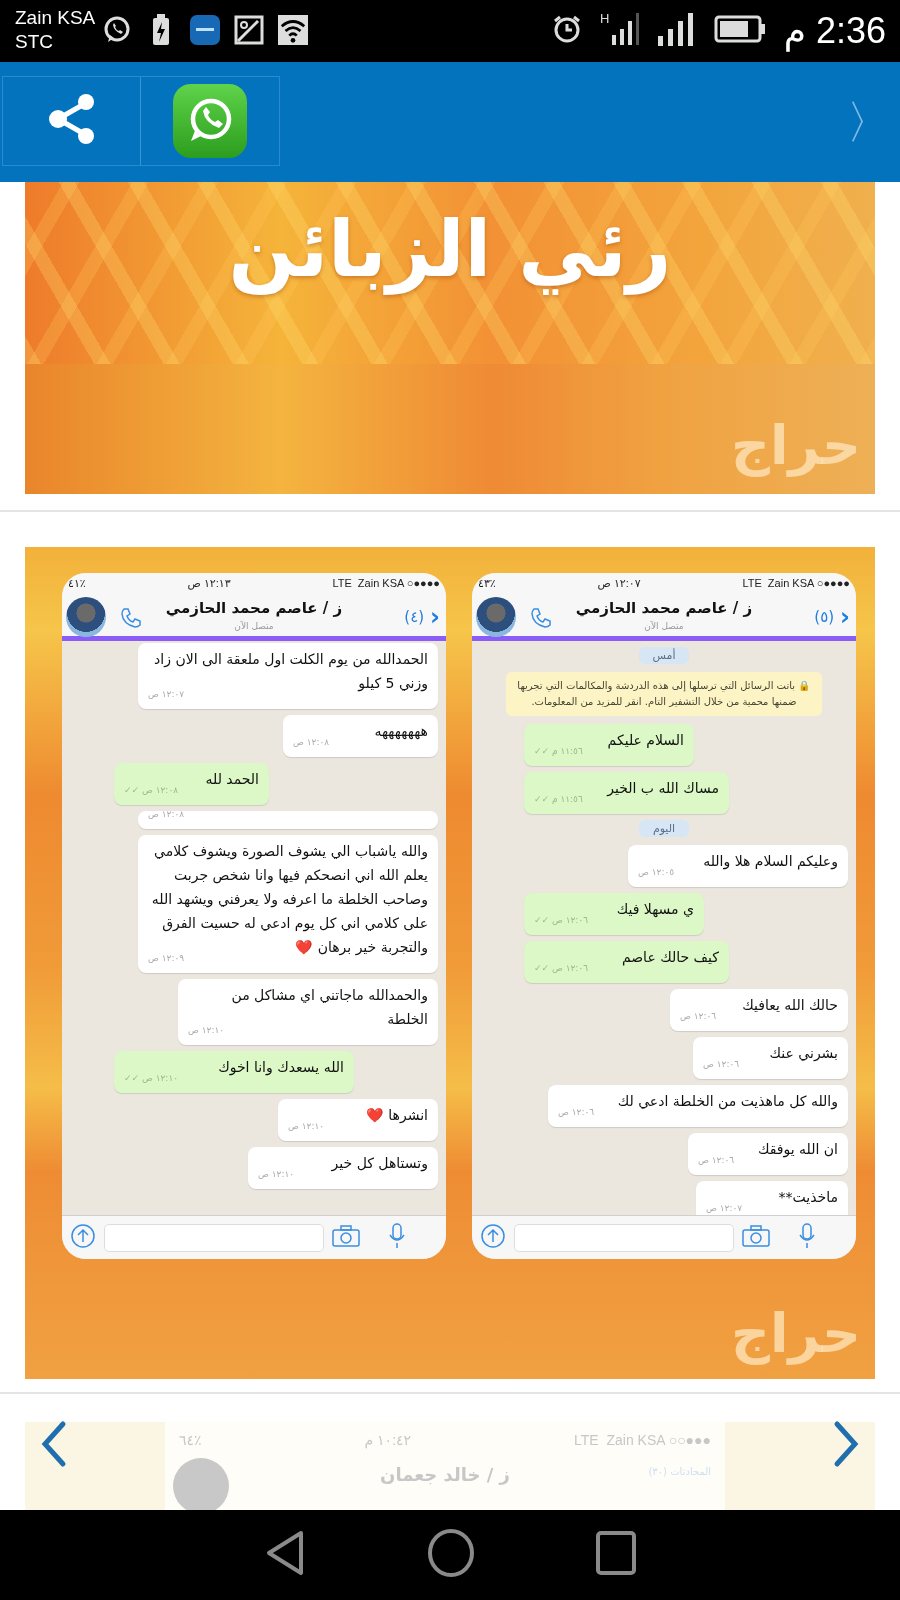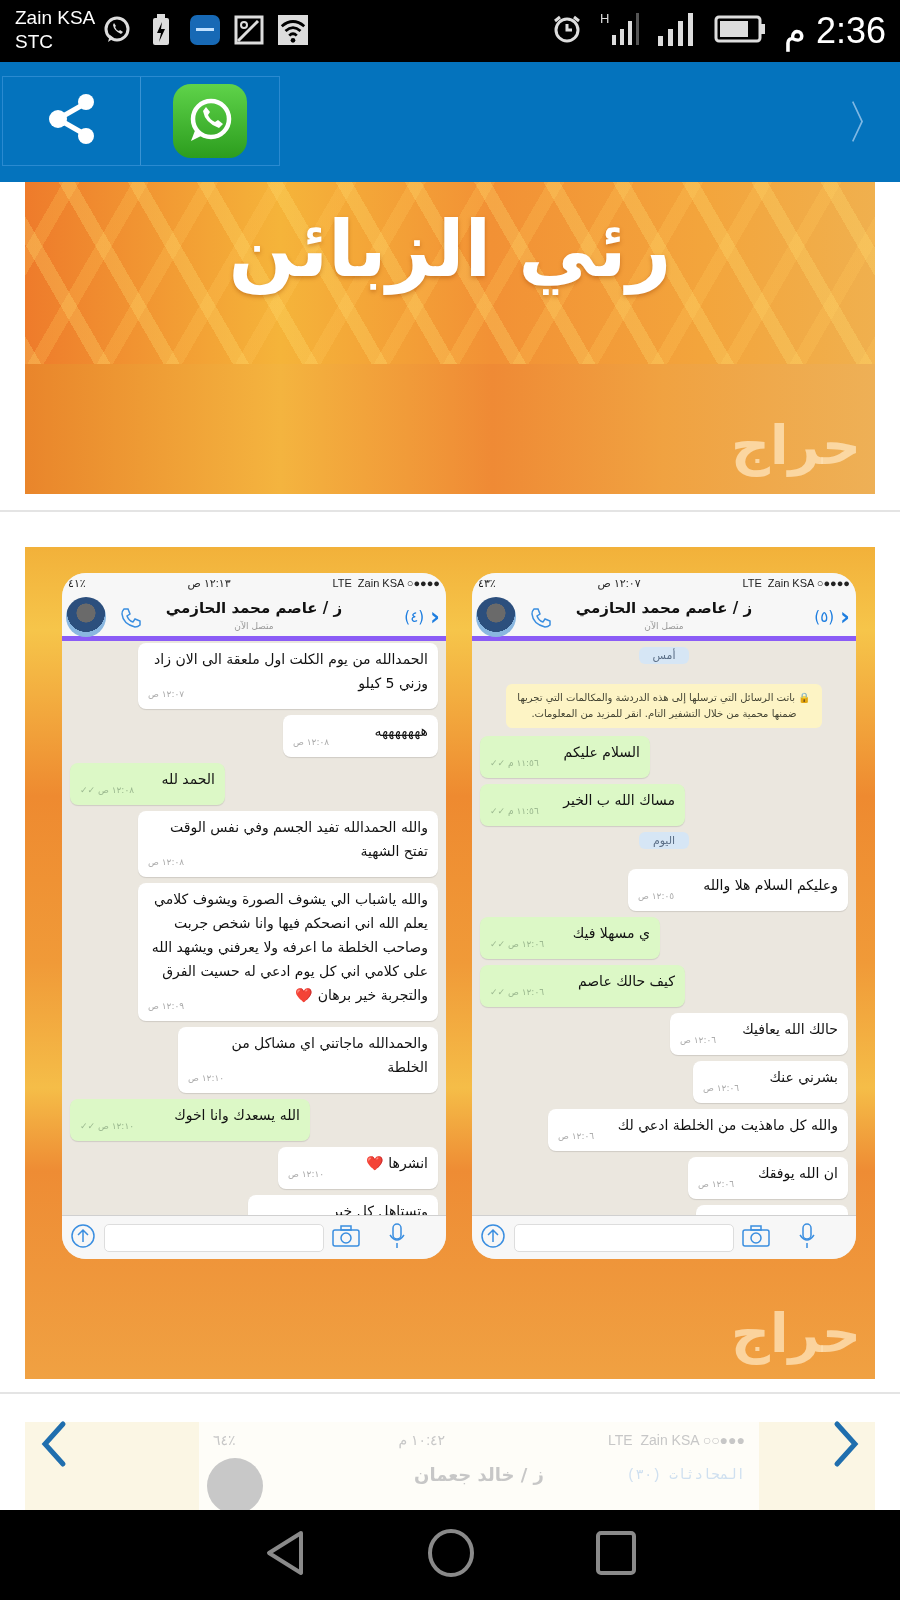--- a/index.html
+++ b/index.html
@@ -32,32 +32,32 @@
   .phone.left { left: 37px; }
   .phone.right { left: 447px; }
   .ios-status { height: 20px; background: #f7f7f7; font-family: "Liberation Sans", sans-serif; font-size: 11px; color: #222; display: flex; justify-content: space-between; align-items: center; padding: 0 6px; }
   .chat-head { height: 48px; background: #f7f7f7; border-bottom: 5px solid #8b5cf6; position: relative; }
   .chat-avatar { position: absolute; left: 4px; top: 4px; width: 40px; height: 40px; border-radius: 50%; background: radial-gradient(circle at 50% 40%, #6a6a6a 0 30%, #2c4f7d 31% 60%, #8ab7e0 61%); }
   .chat-call { position: absolute; left: 58px; top: 14px; }
   .chat-name { position: absolute; left: 0; right: 0; top: 6px; text-align: center; font-size: 15px; font-weight: bold; color: #111; direction: rtl; }
   .chat-sub { position: absolute; left: 0; right: 0; top: 28px; text-align: center; font-size: 9px; color: #999; direction: rtl; }
   .chat-back { position: absolute; right: 6px; top: 10px; display: flex; align-items: center; gap: 6px; color: #1e7ee0; font-size: 15px; }
   .messages { position: absolute; top: 68px; left: 0; right: 0; bottom: 44px; padding: 2px 8px; overflow: hidden; }
-  .msg { position: relative; max-width: 300px; padding: 4px 10px 14px 10px; border-radius: 8px; font-size: 14px; line-height: 24px; direction: rtl; text-align: right; color: #111; margin-bottom: 6px; box-shadow: 0 1px 1px rgba(0,0,0,0.12); }
+  .msg { position: relative; max-width: 300px; padding: 4px 10px 14px 10px; border-radius: 8px; font-size: 14px; line-height: 24px; direction: rtl; text-align: right; color: #111; margin-bottom: 6px; box-shadow: 0 1px 1px rgba(0,0,0,0.12); margin-left: 44px; }
   .msg.in { background: #fff; margin-left: auto; }
   .msg.out { background: #dcf8c6; margin-right: auto; }
   .msg .time { position: absolute; left: 10px; bottom: 3px; font-size: 9px; color: #aaa; direction: rtl; }
   .msg.out .time { color: #9bb88f; }
-  .day-pill { margin: 4px auto 20px auto; width: fit-content; padding: 2px 14px; background: #d6e6f5; color: #5b6f87; font-size: 11px; border-radius: 6px; direction: rtl; }
+  .day-pill { margin: 4px auto 8px auto; width: fit-content; padding: 2px 14px; background: #d6e6f5; color: #5b6f87; font-size: 11px; border-radius: 6px; direction: rtl; }
   .enc-note { background: #fdf4c5; color: #443; font-size: 10px; line-height: 16px; padding: 6px 10px; border-radius: 6px; margin: 0 26px 8px 26px; text-align: center; direction: rtl; }
   .input-bar { position: absolute; left: 0; right: 0; bottom: 0; height: 44px; background: #f7f7f7; border-top: 1px solid #d0d0d0; display: flex; align-items: center; padding: 0 8px; gap: 8px; }
   .input-field { flex: 0 0 220px; height: 28px; background: #fff; border: 1px solid #ddd; border-radius: 5px; }
   .pager { position: absolute; top: 1232px; width: 60px; height: 60px; display: flex; align-items: center; justify-content: center; }
   .next-preview { position: absolute; left: 25px; top: 1240px; width: 850px; height: 88px; background: #fbf6e4; overflow: hidden; }
-  .preview-phone { position: absolute; left: 140px; top: 0; width: 560px; height: 88px; background: rgba(255,255,255,0.75); color: #c7c7c7; margin-left: 34px; }
+  .preview-phone { position: absolute; left: 140px; top: 0; width: 560px; height: 88px; background: rgba(255,255,255,0.75); color: #c7c7c7; }
   .navbar { position: absolute; left: 0; top: 1510px; width: 900px; height: 90px; background: #000; display: flex; justify-content: center; align-items: center; gap: 120px; }
 </style>
 </head>
 <body>
 
 <div class="statusbar">
   <div class="sb-carrier">
     <div>Zain KSA</div>
     <div>STC</div>
   </div>
@@ -189,21 +189,21 @@
         <div class="chat-sub">متصل الآن</div>
         <div class="chat-back">
           <span>(٤)</span>
           <span style="font-size:24px;font-weight:bold;">›</span>
         </div>
       </div>
       <div class="messages">
         <div class="msg in"><span>الحمدالله من يوم الكلت اول ملعقة الى الان زاد وزني 5 كيلو</span><span class="time">١٢:٠٧ ص</span></div>
         <div class="msg in" style="width:155px;"><span>هههههههه</span><span class="time">١٢:٠٨ ص</span></div>
         <div class="msg out" style="width:155px;"><span>الحمد لله</span><span class="time">١٢:٠٨ ص ✓✓</span></div>
-        <div class="msg in"><span>والله الحمدالله تفيد الجسم وفي نفس الوقت تفتح الشهية</span><span class="time">١٢:٠٨ ص</span></div>
+        <div class="msg in"><span class="time">١٢:٠٨ ص</span></div>
         <div class="msg in"><span>والله ياشباب الي يشوف الصورة ويشوف كلامي يعلم الله اني انصحكم فيها وانا شخص جربت وصاحب الخلطة ما اعرفه ولا يعرفني ويشهد الله على كلامي اني كل يوم ادعي له حسيت الفرق والتجربة خير برهان ❤️</span><span class="time">١٢:٠٩ ص</span></div>
         <div class="msg in" style="width:260px;"><span>والحمدالله ماجاتني اي مشاكل من الخلطة</span><span class="time">١٢:١٠ ص</span></div>
         <div class="msg out" style="width:240px;"><span>الله يسعدك وانا اخوك</span><span class="time">١٢:١٠ ص ✓✓</span></div>
         <div class="msg in" style="width:160px;"><span>انشرها ❤️</span><span class="time">١٢:١٠ ص</span></div>
         <div class="msg in" style="width:190px;"><span>وتستاهل كل خير</span><span class="time">١٢:١٠ ص</span></div>
 
       </div>
       <div class="input-bar">
         <span><svg width="26" height="26" viewBox="0 0 26 26">
               <circle cx="13" cy="13" r="11" fill="none" stroke="#3a8ee0" stroke-width="1.5"></circle>
@@ -283,21 +283,21 @@
   <div class="next-preview">
     <div class="preview-phone">
       <div style="display:flex;justify-content:space-between;padding:10px 14px;font-size:14px;font-family:'Liberation Sans',sans-serif;">
         <span>٦٤٪</span>
         <span dir="rtl">١٠:٤٢ م</span>
         <span><span>LTE</span>&nbsp;&nbsp;<span>Zain KSA ○○●●●</span></span>
       </div>
       <div style="position:relative;height:40px;">
         <div style="position:absolute;left:8px;top:0;width:56px;height:56px;border-radius:50%;background:#c8c8c8;"></div>
         <div style="position:absolute;left:0;right:0;top:6px;text-align:center;font-size:18px;font-weight:bold;direction:rtl;">ز / خالد جعمان</div>
-        <div style="position:absolute;right:14px;top:8px;font-size:14px;color:#cfe0f0;direction:rtl;font-family:Liberation Mono, monospace;">المحادثات (٣٠)</div>
+        <div style="position:absolute;right:14px;top:8px;font-size:10px;color:#cfe0f0;direction:rtl;">المحادثات (٣٠)</div>
       </div>
     </div>
   </div>
   <div class="pager" style="left:24px;">
     <svg width="30" height="48" viewBox="0 0 30 48">
         <path d="M24 4 L6 24 L24 44" stroke="#1f6eae" stroke-width="5" fill="none" stroke-linecap="round"></path>
       </svg>
   </div>
   <div class="pager" style="left:816px;">
     <svg width="30" height="48" viewBox="0 0 30 48">

